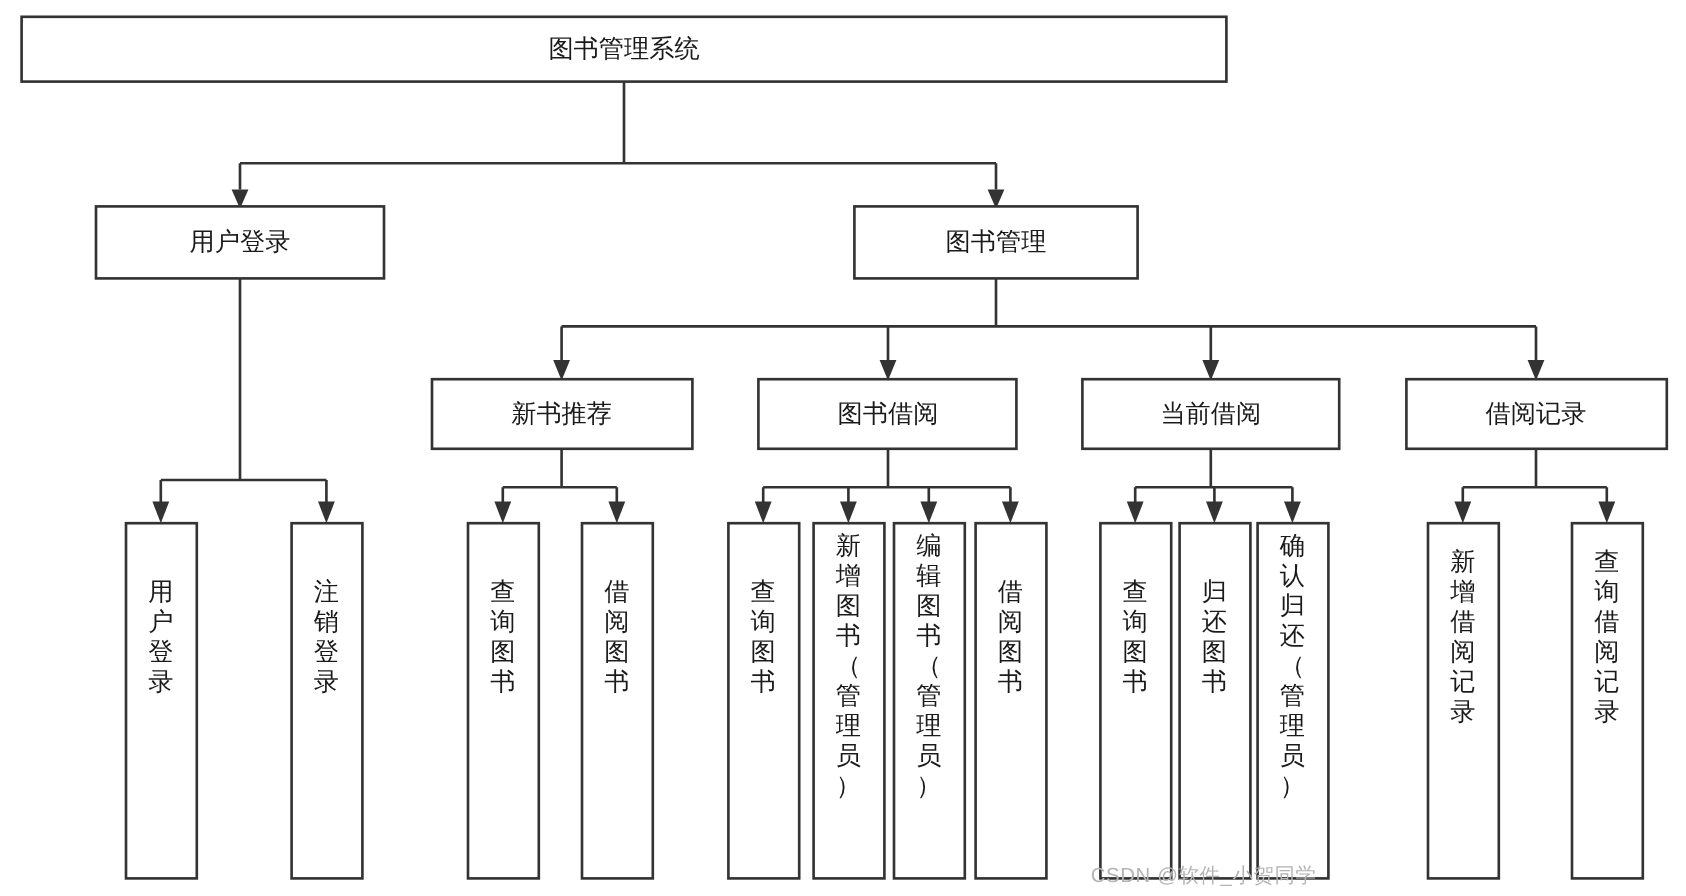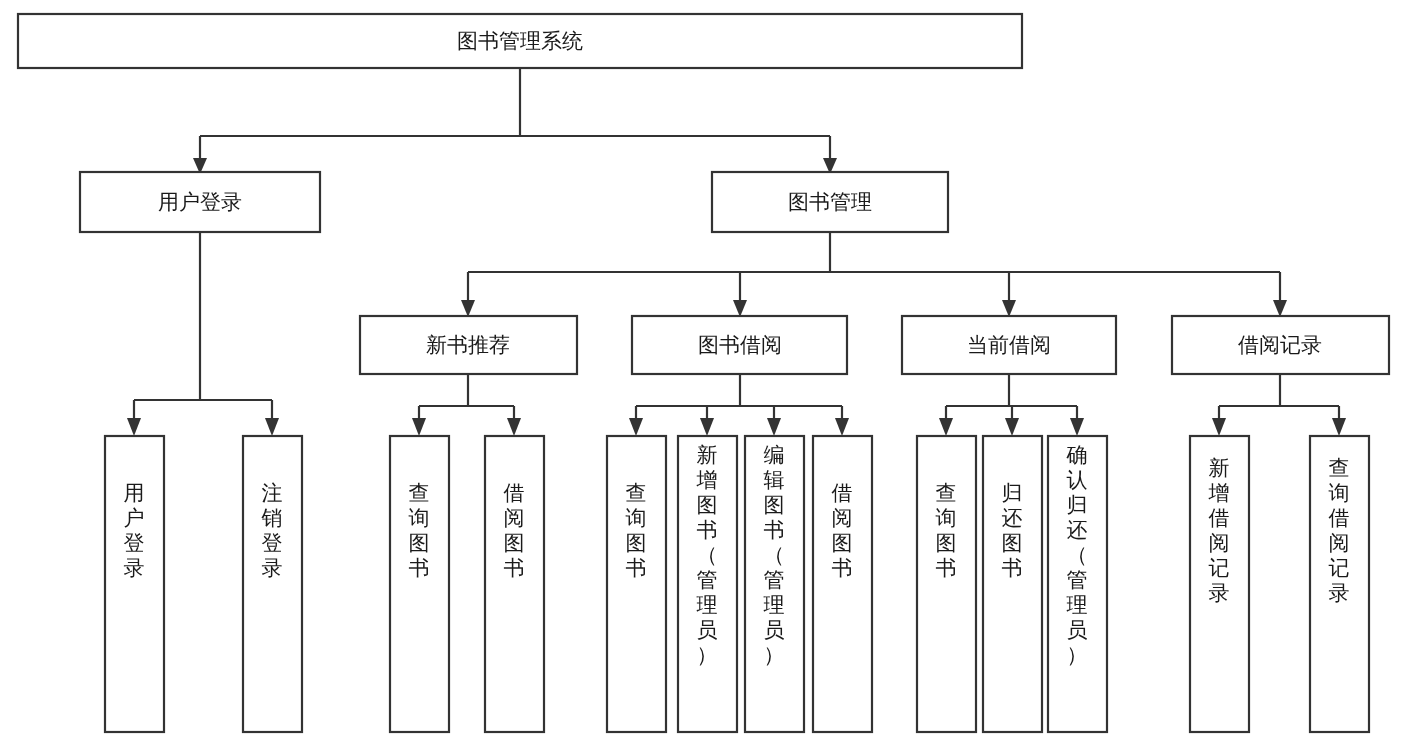--- a/index.html
+++ b/index.html
@@ -188,13 +188,14 @@
         <rect class="node-box" x="1190" y="436" width="59" height="296"></rect>
         <text class="node-label-vertical" x="1219" y="475"><tspan x="1219" y="475">新</tspan><tspan x="1219" y="500">增</tspan><tspan x="1219" y="525">借</tspan><tspan x="1219" y="550">阅</tspan><tspan x="1219" y="575">记</tspan><tspan x="1219" y="600">录</tspan></text>
       </g>
       <g>
         <rect class="node-box" x="1310" y="436" width="59" height="296"></rect>
         <text class="node-label-vertical" x="1339" y="475"><tspan x="1339" y="475">查</tspan><tspan x="1339" y="500">询</tspan><tspan x="1339" y="525">借</tspan><tspan x="1339" y="550">阅</tspan><tspan x="1339" y="575">记</tspan><tspan x="1339" y="600">录</tspan></text>
       </g>
     </g>
   </svg>
 
+  <div class="watermark">CSDN @软件_小贺同学</div>
 </div>
 
 </body></html>

